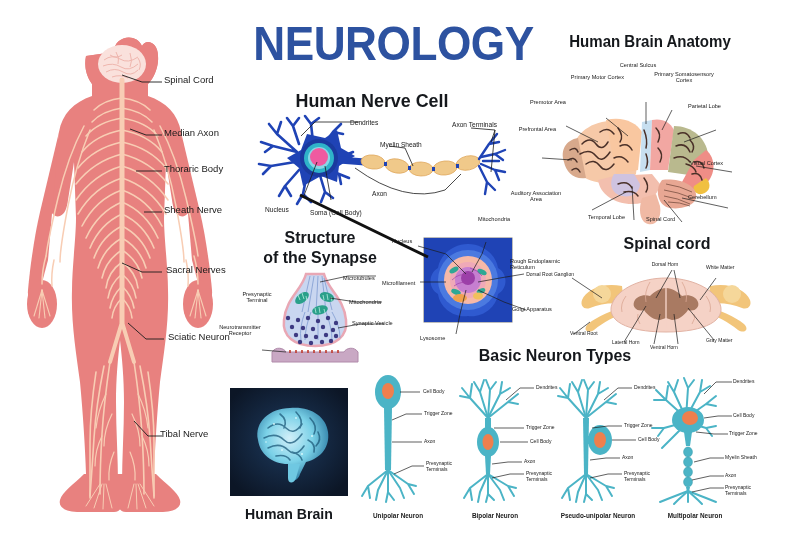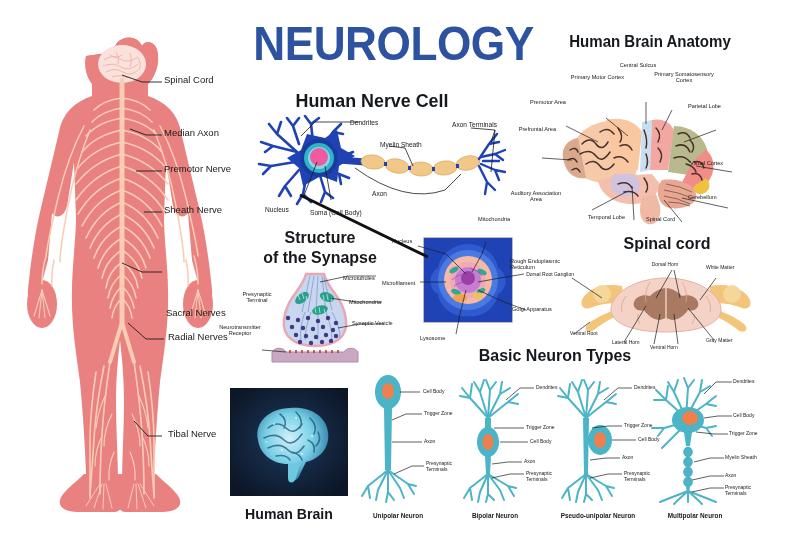--- a/index.html
+++ b/index.html
@@ -203,25 +203,25 @@
         <path d="M36 121 L48 121 L62 121"></path>
         <path d="M44 162 L52 162 L62 162"></path>
         <path d="M22 213 L42 222 L62 222"></path>
         <path d="M28 273 L46 289 L64 289"></path>
         <path d="M34 371 L48 386 L62 386"></path>
       </g>
     </svg>
   </div>
   <div class="abs lbl l9" style="left:164px;top:75px;">Spinal Cord</div>
   <div class="abs lbl l9" style="left:164px;top:128px;">Median Axon</div>
-  <div class="abs lbl l9" style="left:164px;top:164px;">Premotor Nerve</div>
+  <div class="abs lbl l9" style="left:164px;top:164px;">Thoraric Body</div>
   <div class="abs lbl l9" style="left:164px;top:205px;">Sheath Nerve</div>
-  <div class="abs lbl l9" style="left:166px;top:265px;margin-top:43px;">Sacral Nerves</div>
-  <div class="abs lbl l9" style="left:168px;top:332px;">Radial Nerves</div>
-  <div class="abs lbl l9" style="left:168px;top:429px;">Tibal Nerve</div>
+  <div class="abs lbl l9" style="left:166px;top:265px;">Sacral Nerves</div>
+  <div class="abs lbl l9" style="left:168px;top:332px;">Sciatic Neuron</div>
+  <div class="abs lbl l9" style="left:160px;top:429px;">Tibal Nerve</div>
 
   <div class="abs sec-h" style="left:262px;top:90px;width:220px;font-size:19px;">Human Nerve Cell</div>
 
   <div class="abs" style="left:255px;top:112px;width:250px;height:105px;">
     <svg width="250" height="105" viewBox="0 0 250 105">
 
       <g stroke="#1f43b5" fill="none" stroke-width="2.6" stroke-linecap="round">
         <path d="M42 40 L22 22 M22 22 L14 12 M22 22 L26 10 M42 40 L18 34 M18 34 L6 30 M18 34 L10 40"></path>
         <path d="M44 32 L38 14 M38 14 L32 6 M38 14 L44 6"></path>
         <path d="M40 50 L16 54 M16 54 L4 52 M16 54 L8 62"></path>

